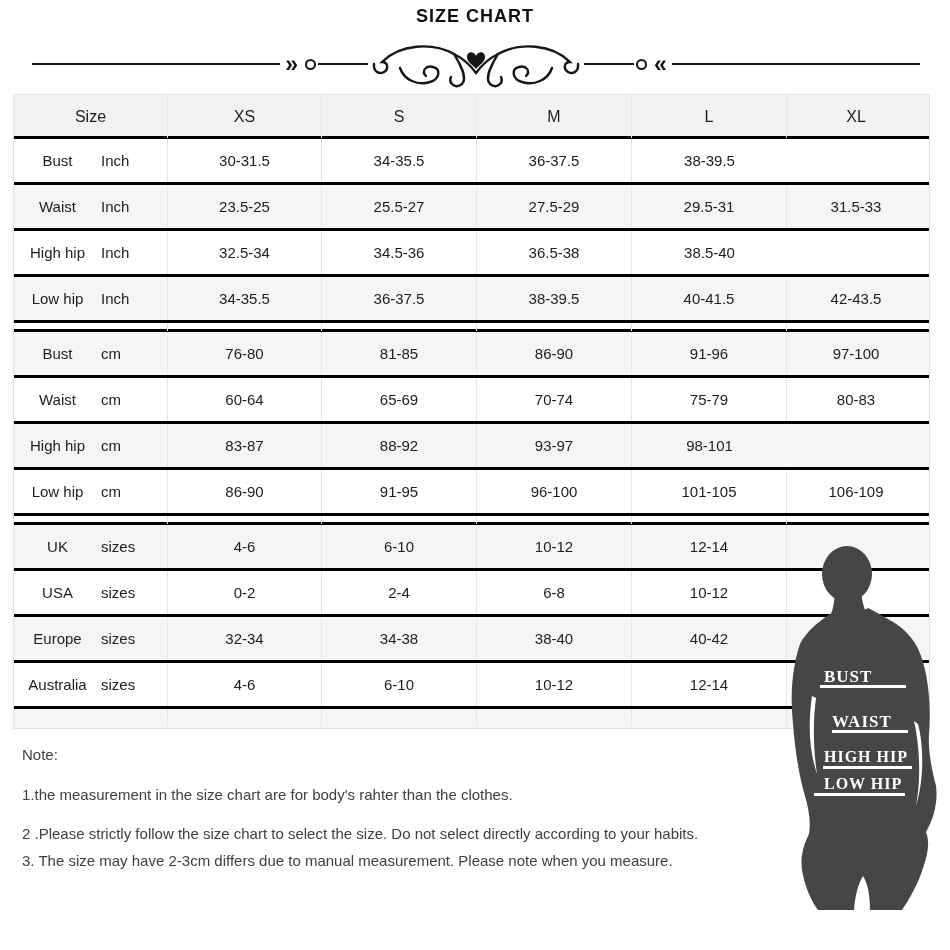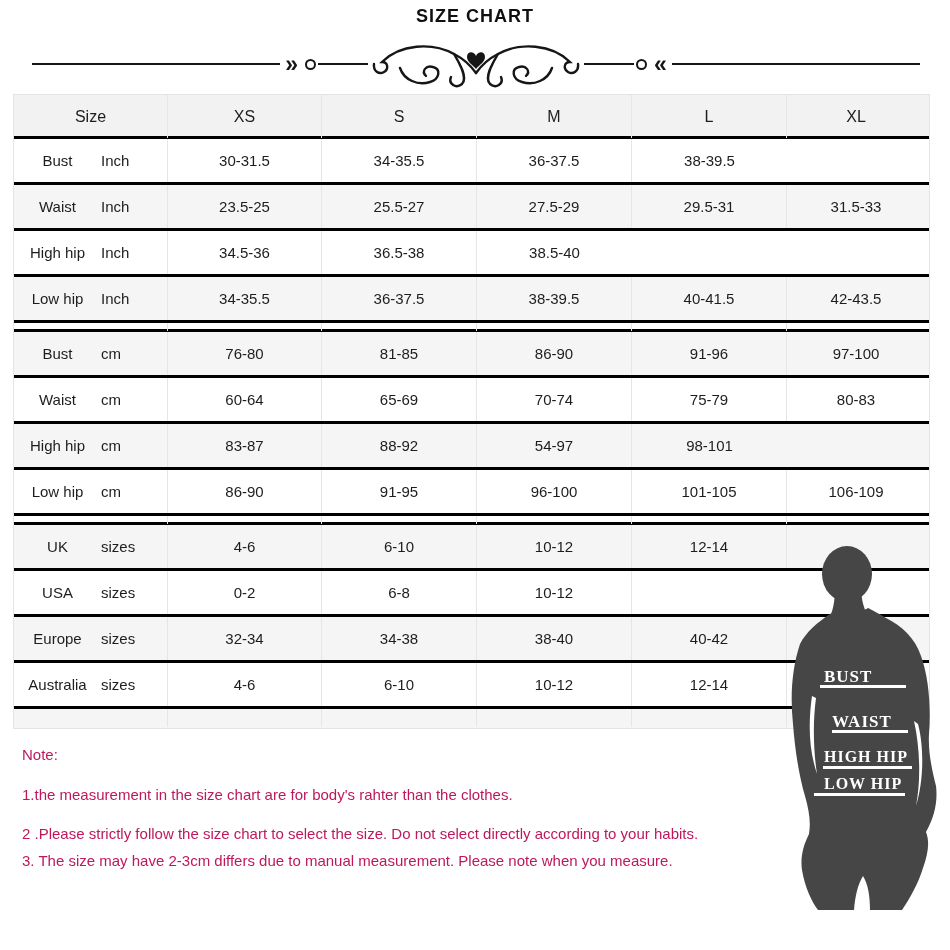--- a/index.html
+++ b/index.html
@@ -33,21 +33,21 @@
   .trow.sep{height:9px;}
   .trow.sep .cell{height:8px;}
   .trow.stub{background:#f5f5f5;height:19px;}
   .trow.stub .cell{height:18px;}
   .labelcell{justify-content:flex-start !important;padding:0 14px 0 0;}
   .mlabel{flex:1;text-align:center;}
   .munit{width:52px;text-align:left;}
 
   
   .notes{position:absolute;left:22px;top:746px;width:800px;}
-  .note-line{position:absolute;left:0;white-space:nowrap;font-size:15px;color:#be185d;}
+  .note-line{position:absolute;left:0;white-space:nowrap;font-size:15px;color:#404040;}
   .note-heading{top:0;}
   .note-0{top:40px;}
   .note-1{top:79px;}
   .note-2{top:106px;}
 
   
   .figure{position:absolute;left:790px;top:538px;width:160px;height:372px;}
   .fig-label{font-family:"Liberation Serif",serif;font-weight:bold;fill:#ffffff;
              letter-spacing:1px;}
 </style>
@@ -106,20 +106,21 @@
         <div class="cell">25.5-27</div>
         <div class="cell">27.5-29</div>
         <div class="cell">29.5-31</div>
         <div class="cell">31.5-33</div>
       </div>
       <div class="trow">
         <div class="cell labelcell">
           <span class="mlabel">High hip</span>
           <span class="munit">Inch</span>
         </div>
+        <div class="cell">32.5-34</div>
         <div class="cell">34.5-36</div>
         <div class="cell">36.5-38</div>
         <div class="cell">38.5-40</div>
       </div>
       <div class="trow alt">
         <div class="cell labelcell">
           <span class="mlabel">Low hip</span>
           <span class="munit">Inch</span>
         </div>
         <div class="cell">34-35.5</div>
@@ -158,21 +159,21 @@
         <div class="cell">75-79</div>
         <div class="cell">80-83</div>
       </div>
       <div class="trow alt">
         <div class="cell labelcell">
           <span class="mlabel">High hip</span>
           <span class="munit">cm</span>
         </div>
         <div class="cell">83-87</div>
         <div class="cell">88-92</div>
-        <div class="cell">54-97</div>
+        <div class="cell">93-97</div>
         <div class="cell">98-101</div>
       </div>
       <div class="trow">
         <div class="cell labelcell">
           <span class="mlabel">Low hip</span>
           <span class="munit">cm</span>
         </div>
         <div class="cell">86-90</div>
         <div class="cell">91-95</div>
         <div class="cell">96-100</div>
@@ -197,20 +198,21 @@
         <div class="cell">10-12</div>
         <div class="cell">12-14</div>
         <div class="cell"></div>
       </div>
       <div class="trow">
         <div class="cell labelcell">
           <span class="mlabel">USA</span>
           <span class="munit">sizes</span>
         </div>
         <div class="cell">0-2</div>
+        <div class="cell">2-4</div>
         <div class="cell">6-8</div>
         <div class="cell">10-12</div>
         <div class="cell"></div>
       </div>
       <div class="trow alt">
         <div class="cell labelcell">
           <span class="mlabel">Europe</span>
           <span class="munit">sizes</span>
         </div>
         <div class="cell">32-34</div>

